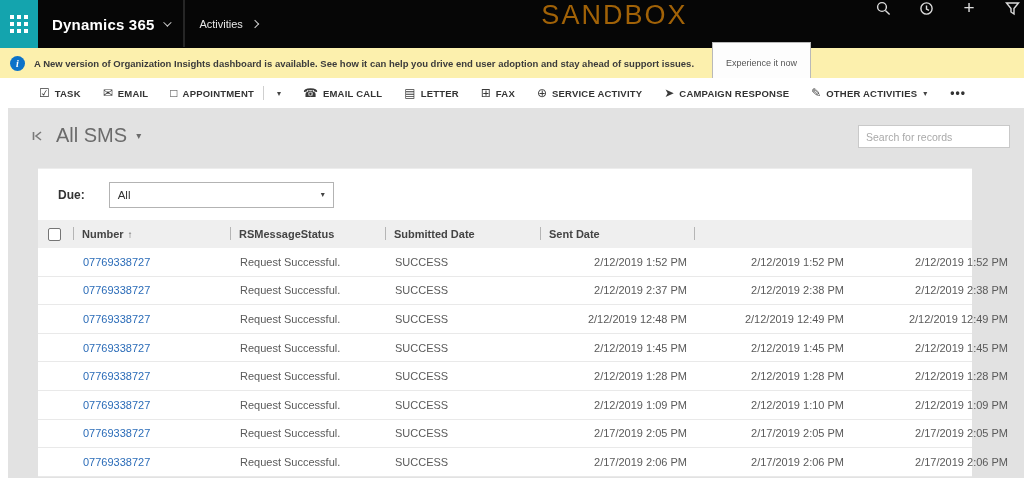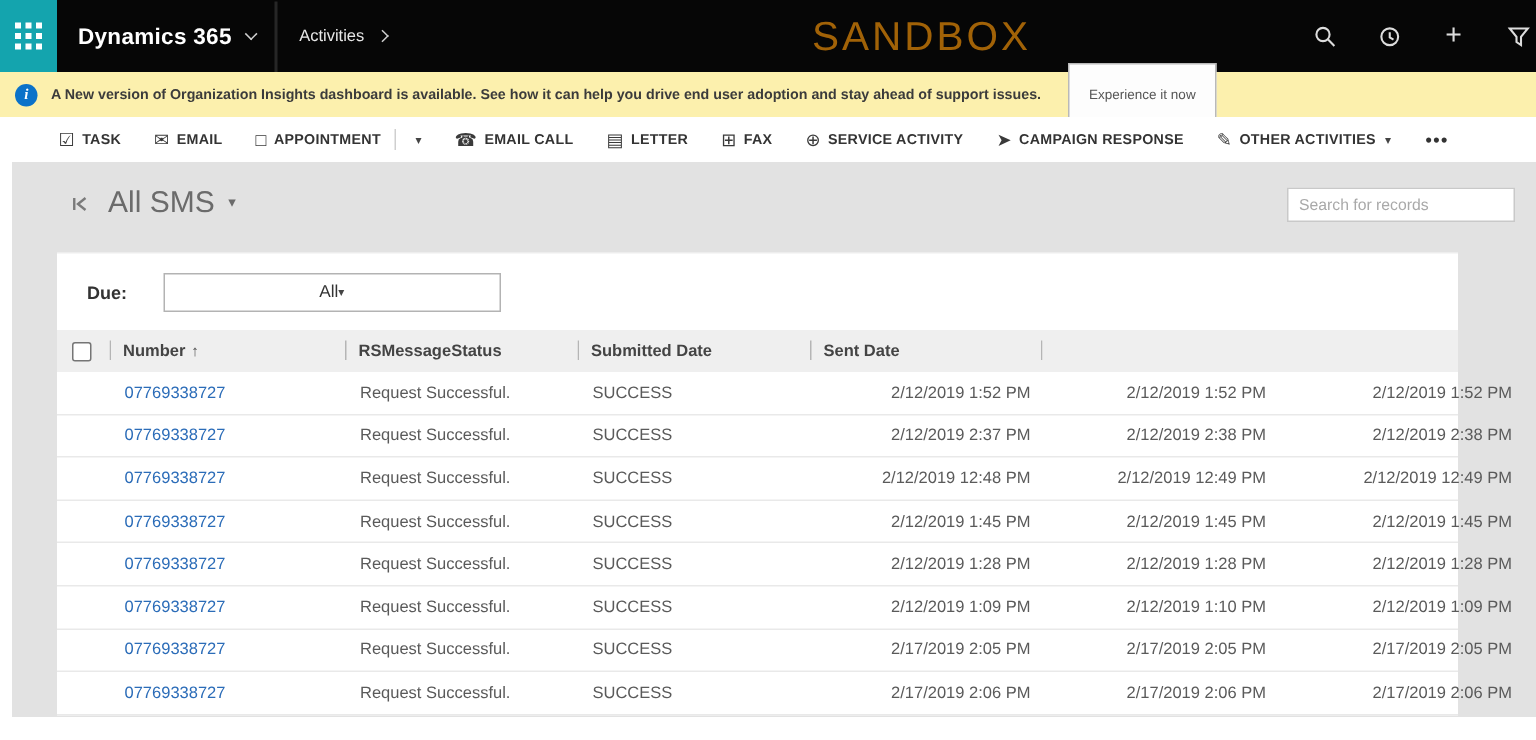--- a/index.html
+++ b/index.html
@@ -2,21 +2,21 @@
 <html><head>
 <meta charset="utf-8">
 <style>
   * { margin:0; padding:0; box-sizing:border-box; }
   html,body { width:1024px; height:493px; background:#ffffff; overflow:hidden;
     font-family:"Liberation Sans","DejaVu Sans",sans-serif; }
   .stage { position:relative; width:1024px; height:493px; }
 
   
   .topbar { position:absolute; left:0; top:0; width:1024px; height:48px;
-    background:#060606; display:flex; align-items:center; }
+    background:#060606; display:flex; align-items:flex-start; }
   .waffle { width:38px; height:48px; background:#14a4ae; display:flex;
     align-items:center; justify-content:center; cursor:pointer; flex:0 0 auto; }
   .waffle-grid { display:grid; grid-template-columns:repeat(3,4px); grid-gap:3px; }
   .waffle-grid i { width:4px; height:4px; background:#fff; display:block; }
   .nav-item { display:flex; align-items:center; height:48px; padding:0 14px; color:#fff; cursor:pointer; }
   .nav-app { font-size:15px; font-weight:bold; letter-spacing:.2px; }
   .nav-area { font-size:14px; font-weight:bold; }
   .nav-page { font-size:11px; color:#e8e8e8; }
   .chev { width:6px; height:6px; border-right:1.6px solid #cfcfcf; border-bottom:1.6px solid #cfcfcf;
     display:inline-block; margin-left:9px; }
@@ -46,36 +46,36 @@
   .tb-item { display:flex; align-items:center; padding:0 11px; height:30px; cursor:pointer; }
   .tb-ic { font-size:12px; color:#3a3a3a; margin-right:5px; line-height:1; }
   .tb-label { font-size:9.5px; font-weight:bold; color:#333; letter-spacing:.2px; white-space:nowrap; }
   .tb-div { width:1px; height:14px; background:#cfcfcf; margin:0 7px 0 9px; }
   .tb-caret { font-size:8px; color:#444; margin-left:6px; }
   .tb-more { font-size:12px; font-weight:bold; color:#333; padding:0 12px; letter-spacing:1px; cursor:pointer; }
 
   
   .workspace { position:absolute; left:8px; top:108px; width:1016px; height:370px; background:#e2e2e2; }
   .view-head { position:relative; height:60px; }
-  .view-title-wrap { position:absolute; left:40px; top:16px; display:flex; align-items:center; cursor:pointer; }
+  .view-title-wrap { position:absolute; left:24px; top:16px; display:flex; align-items:center; cursor:pointer; }
   .collapse-ic { margin-right:10px; display:flex; }
   .collapse-ic svg { stroke:#7a7a7a; fill:none; stroke-width:1.6; }
   .view-title { font-size:20px; color:#6b6b6b; }
   .view-caret { font-size:10px; color:#6b6b6b; margin-left:9px; }
   .search-box { position:absolute; right:14px; top:17px; width:152px; height:23px;
     border:1px solid #c9c9c9; background:#fff; font-size:10.5px; color:#333; padding:0 7px;
     font-family:inherit; }
   .search-box::placeholder { color:#a9a9a9; }
 
   
   .card { position:absolute; left:30px; top:60px; width:934px; background:#fff; }
   .due-row { height:52px; display:flex; align-items:center; padding-left:20px; border-top:1px solid #ededed; }
   .due-label { font-size:12px; font-weight:bold; color:#333; margin-right:24px; }
   .due-select { width:225px; height:26px; border:1px solid #b3b3b3; background:#fff; display:flex;
-    align-items:center; justify-content:center; padding:0 8px; font-size:11.5px; color:#333; cursor:pointer; }
+    align-items:center; justify-content:space-between; padding:0 8px; font-size:11.5px; color:#333; cursor:pointer; }
   .due-caret { font-size:8px; color:#444; }
 
   .grid-cols { display:grid; grid-template-columns:35px 157px 155px 155px 155px 157px 164px; align-items:center; }
   .thead { height:28px; background:#efefef; font-size:11px; font-weight:bold; color:#444; }
   .th { position:relative; padding-left:9px; white-space:nowrap; overflow:hidden; height:100%;
     display:flex; align-items:center; cursor:pointer; }
   .th::before { content:''; position:absolute; left:0; top:7px; width:1px; height:13px; background:#b5b5b5; }
   .th.last::after { content:''; position:absolute; right:0; top:7px; width:1px; height:13px; background:#b5b5b5; }
   .th-check { display:flex; align-items:center; height:100%; padding-left:10px; }
   .cbx { width:13px; height:13px; border:1px solid #757575; border-radius:2px; background:#fff; cursor:pointer; }

